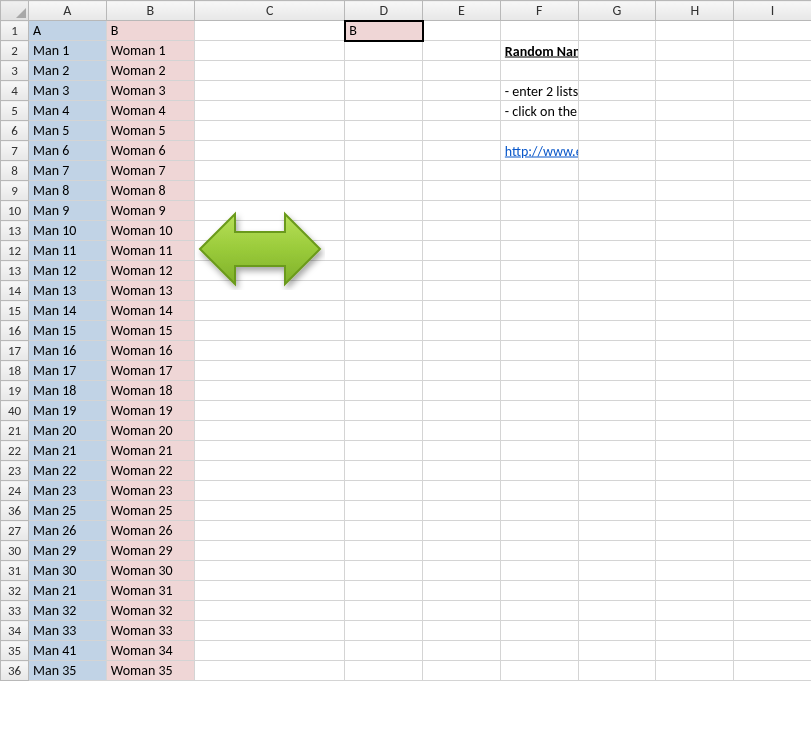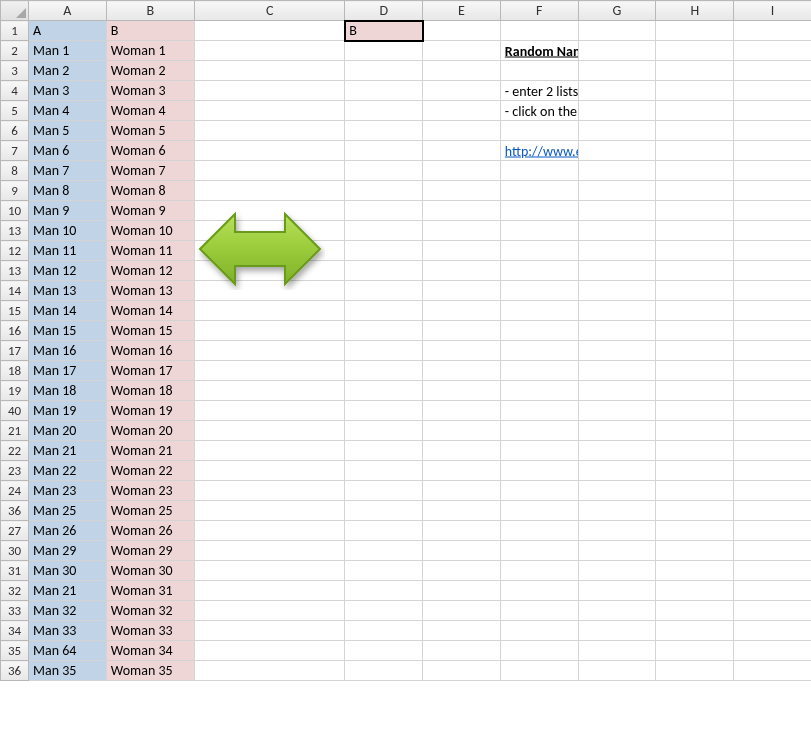--- a/index.html
+++ b/index.html
@@ -507,21 +507,21 @@
           <td></td>
           <td></td>
           <td></td>
           <td class="overflow-span"></td>
           <td></td>
           <td></td>
           <td></td>
         </tr>
         <tr>
           <th class="rownum">35</th>
-          <td class="fill-blue">Man 64</td>
+          <td class="fill-blue">Man 41</td>
           <td class="fill-pink">Woman 34</td>
           <td></td>
           <td></td>
           <td></td>
           <td class="overflow-span"></td>
           <td></td>
           <td></td>
           <td></td>
         </tr>
         <tr>

